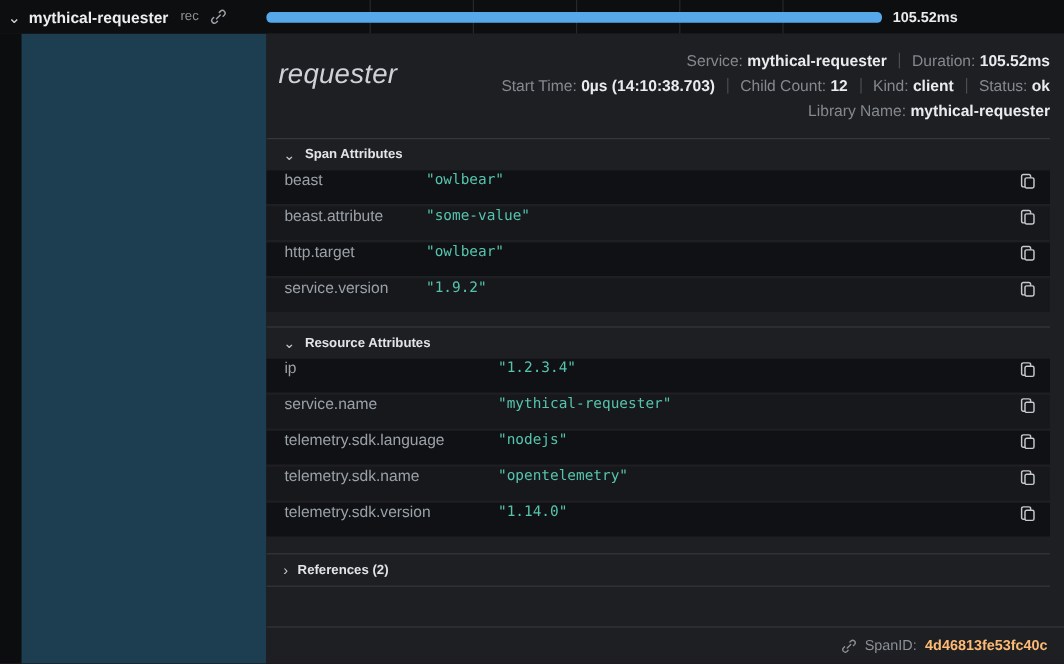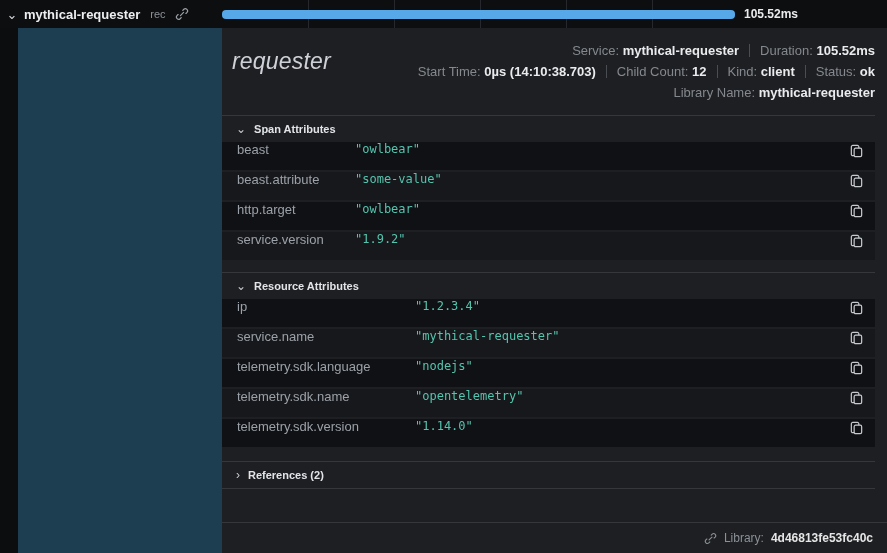--- a/index.html
+++ b/index.html
@@ -79,21 +79,21 @@
   }
 
   
   .footer {
     position:absolute; left:0; right:0; bottom:0; height:31px;
     border-top:1px solid #35373b; background:#1e1f22;
     display:flex; align-items:center; justify-content:flex-end;
     gap:7px; padding-right:14px; font-size:12px;
   }
   .footer .f-label { color:#8a9097; }
-  .footer .f-value { color:#e5e5e5; font-weight:bold; }
+  .footer .f-value { color:#fdba74; font-weight:bold; }
 </style>
 </head>
 <body>
 
 <div class="topbar">
   <span class="tb-chevron">⌄</span>
   <span class="tb-name">mythical-requester</span>
   <span class="tb-rec">rec</span>
   <span class="tb-link">
     <svg width="14" height="14" viewBox="0 0 16 16" fill="none" stroke="#9aa0a6" stroke-width="1.4" stroke-linecap="round">
@@ -257,18 +257,18 @@
     </div>
 
     <div class="footer">
       <span style="display:flex;align-items:center;">
         <svg width="13" height="13" viewBox="0 0 16 16" fill="none" stroke="#8a9097" stroke-width="1.4" stroke-linecap="round">
           <path d="M6.2 9.8l3.6-3.6"></path>
           <path d="M8.9 3.8l1.2-1.2a2.55 2.55 0 0 1 3.6 3.6l-1.2 1.2"></path>
           <path d="M7.1 12.2l-1.2 1.2a2.55 2.55 0 0 1-3.6-3.6l1.2-1.2"></path>
         </svg>
       </span>
-      <span class="f-label">Library:</span>
+      <span class="f-label">SpanID:</span>
       <span class="f-value">4d46813fe53fc40c</span>
     </div>
 
   </div>
 </div>
 
 </body></html>

